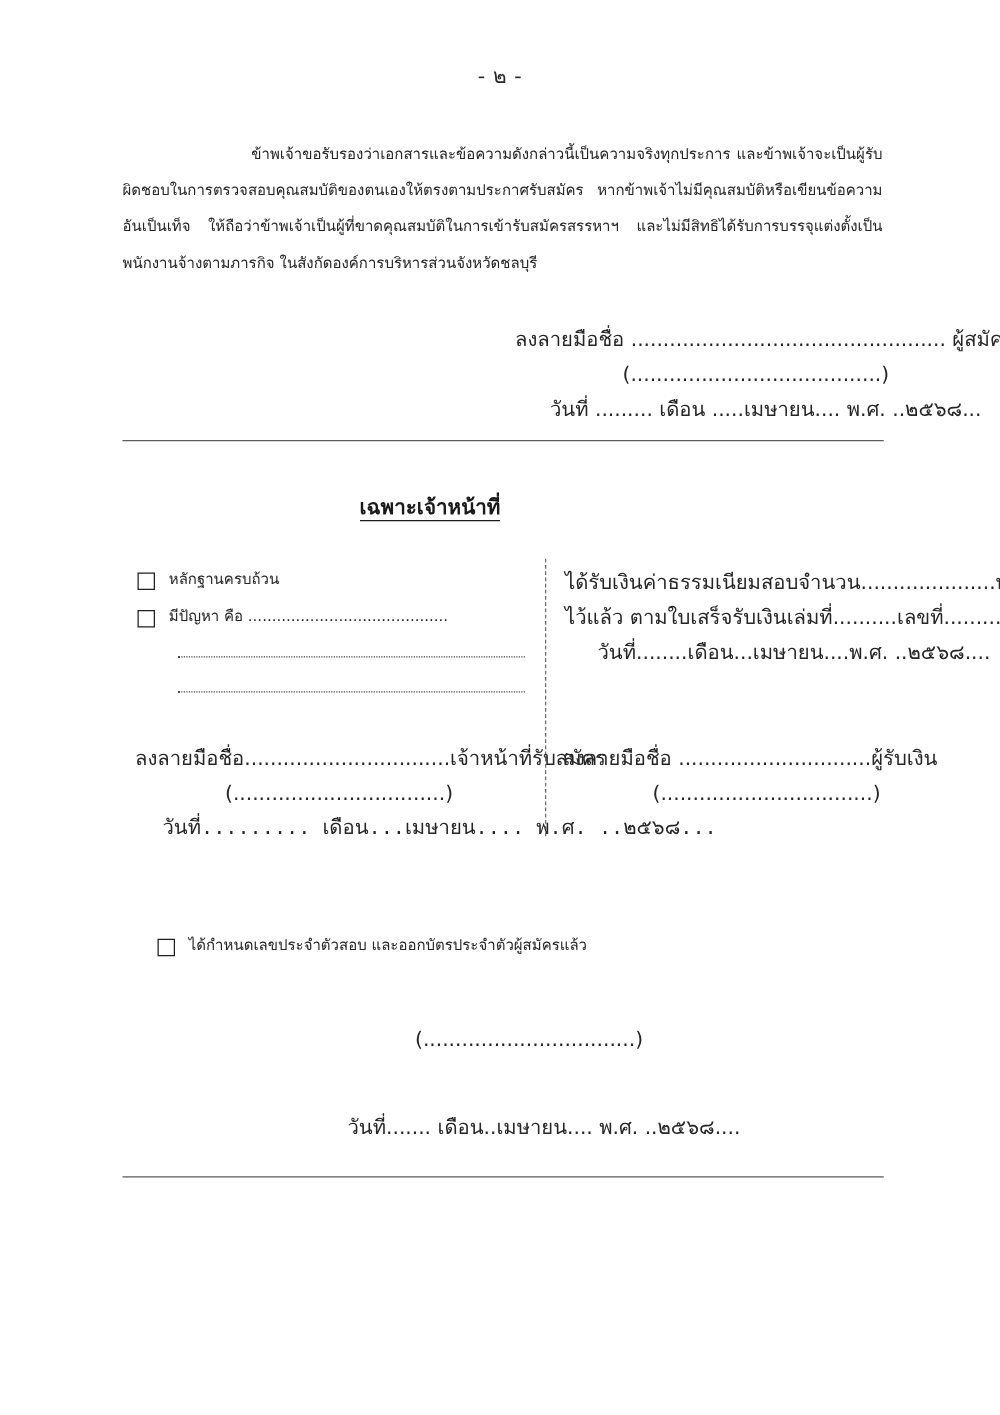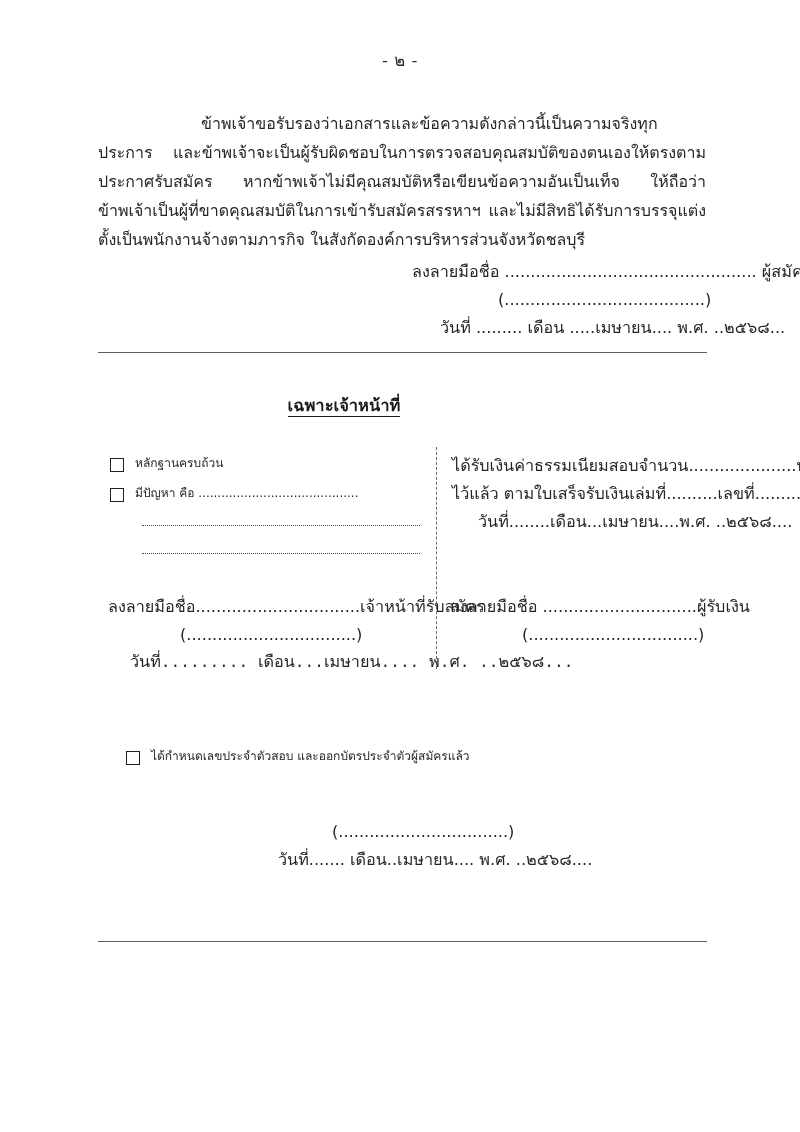--- a/index.html
+++ b/index.html
@@ -36,21 +36,21 @@
     color: #2a2a2a;
     letter-spacing: 0.5px;
   }
 
   
   .body-para {
     position: absolute;
     left: 98px;
     top: 109px;
     width: 608px;
-    font-size: 16px;
+    font-size: 12px;
     line-height: 29px;
     color: #262626;
     text-indent: 103px;
     text-align: justify;
     text-justify: inter-character;
     word-spacing: 0.2px;
   }
 
   
   .sig-block {
@@ -59,21 +59,21 @@
     line-height: 28px;
     color: #262626;
     white-space: nowrap;
   }
   .sig-line { display: block; }
   .sig-line.indent-1 { padding-left: 86px; }
   .sig-line.indent-2 { padding-left: 28px; }
   .sig-line.indent-3 { padding-left: 72px; }
   .sig-line.indent-4 { padding-left: 22px; font-family: Liberation Mono, monospace; }
   .sig-line.indent-5 { padding-left: 80px; }
-  .sig-line.indent-6 { padding-left: 26px; }
+  .sig-line.indent-6 { padding-left: 26px; margin-top: 42px; }
 
   #applicant-sig   { left: 412px; top: 258px; }
   #officer-sig     { left: 108px; top: 593px; }
   #cashier-sig     { left: 450px; top: 593px; }
   #cardissuer-sig  { left: 252px; top: 818px; }
 
   
   .hrule {
     position: absolute;
     left: 98px;

